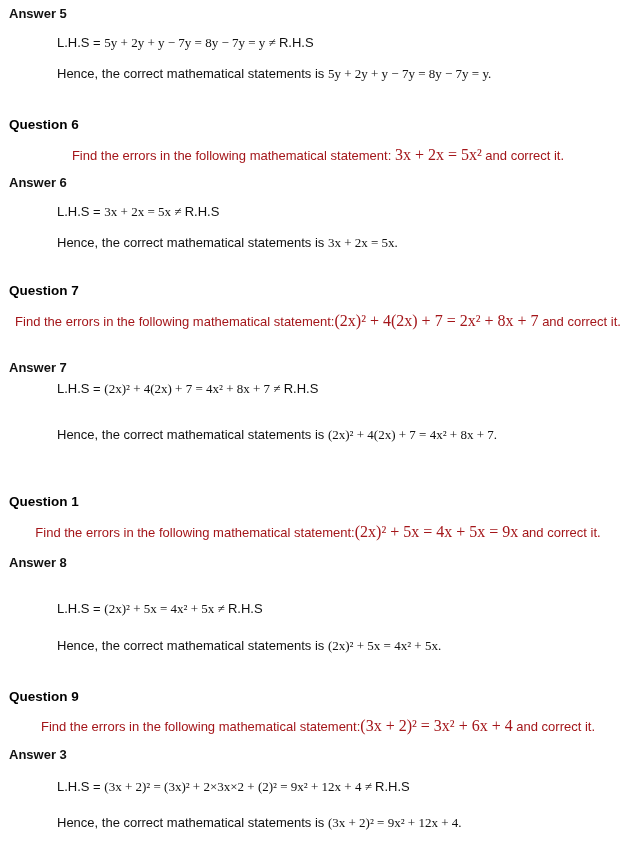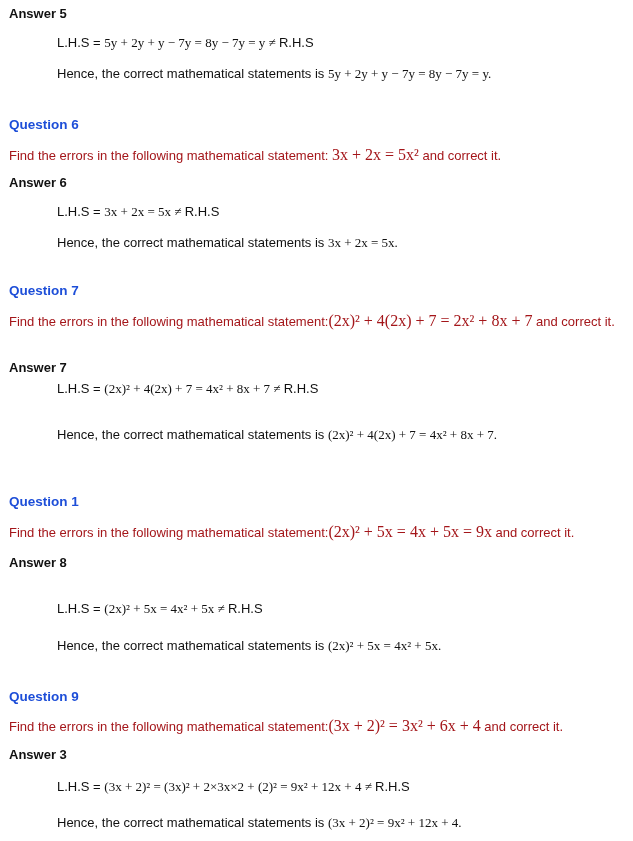--- a/index.html
+++ b/index.html
@@ -1,21 +1,21 @@
 <!DOCTYPE html>
 <html><head>
   <meta charset="utf-8">
   <style>
     html, body { margin: 0; padding: 0; background: #ffffff; }
     body { width: 633px; height: 841px; position: relative; overflow: hidden;
            font-family: "Liberation Sans", sans-serif; font-size: 13px; color: #111; }
-    .blk { position: absolute; left: 9px; white-space: nowrap; }
+    .blk { position: absolute; left: 9px; white-space: nowrap; text-align: center; }
     .ind { left: 57px; }
     .head-a { font-weight: bold; color: #111; font-size: 13px; }
-    .head-q { font-weight: bold; color: #1d4ed8; font-size: 13.5px; }
+    .head-q { font-weight: bold; color: #000000; font-size: 13.5px; }
     .qtext { color: #a4161a; font-size: 13px; line-height: 18px; white-space: normal; width: 618px; }
     .m { font-family: "Liberation Serif", serif; font-size: 13px; }
     .qtext .m { font-size: 16px; }
   </style>
 </head>
 <body>
 
 <div class="blk head-a" style="top:6px">Answer 5</div>
 <div class="blk ind" style="top:35px">
   <span>L.H.S = </span><span class="m">5y + 2y + y − 7y = 8y − 7y = y ≠ </span><span>R.H.S</span>

